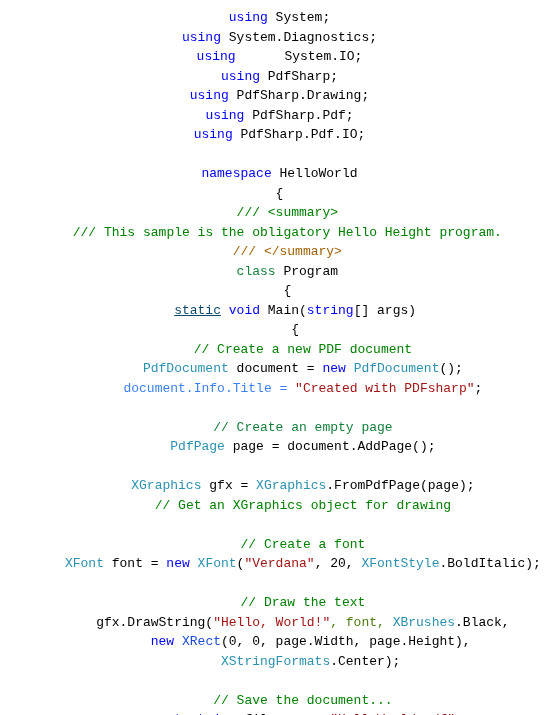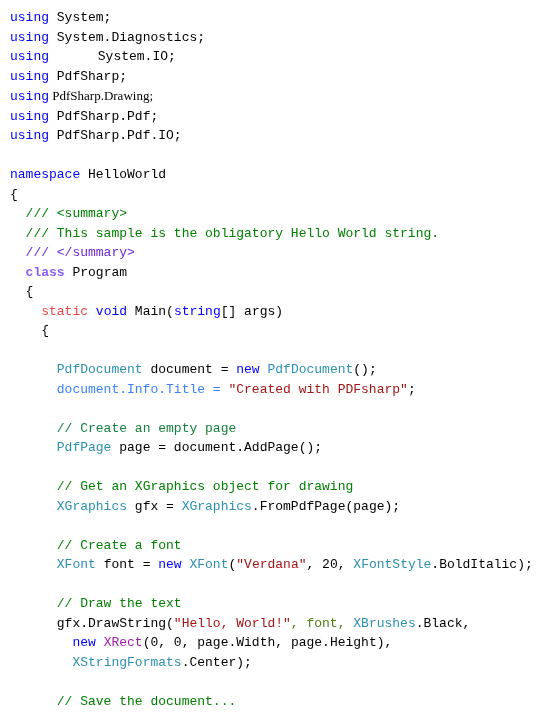--- a/index.html
+++ b/index.html
@@ -17,56 +17,57 @@
     .code-container {
       width: 559px;
       min-height: 715px;
       background: #ffffff;
       padding: 8px 10px;
       overflow: hidden;
     }
     .line {
       white-space: pre;
       display: block;
+      text-align: center;
     }
   </style>
 </head>
 <body>
 
 <div class="code-container">
     <div class="line"><span style="color: rgb(0, 0, 255);">using</span><span style="color: rgb(0, 0, 0);"> System;</span></div>
     <div class="line"><span style="color: rgb(0, 0, 255);">using</span><span style="color: rgb(0, 0, 0);"> System.Diagnostics;</span></div>
     <div class="line"><span style="color: rgb(0, 0, 255);">using</span><span style="color: rgb(0, 0, 0); padding-left: 41px;"> System.IO;</span></div>
     <div class="line"><span style="color: rgb(0, 0, 255);">using</span><span style="color: rgb(0, 0, 0);"> PdfSharp;</span></div>
-    <div class="line"><span style="color: rgb(0, 0, 255);">using</span><span style="color: rgb(0, 0, 0); font-family: Liberation Serif, serif;"> PdfSharp.Drawing;</span></div>
+    <div class="line"><span style="color: rgb(0, 0, 255);">using</span><span style="color: rgb(0, 0, 0);"> PdfSharp.Drawing;</span></div>
     <div class="line"><span style="color: rgb(0, 0, 255);">using</span><span style="color: rgb(0, 0, 0);"> PdfSharp.Pdf;</span></div>
     <div class="line"><span style="color: rgb(0, 0, 255);">using</span><span style="color: rgb(0, 0, 0);"> PdfSharp.Pdf.IO;</span></div>
     <div class="line">&nbsp;</div>
     <div class="line"><span style="color: rgb(0, 0, 255);">namespace</span><span style="color: rgb(0, 0, 0);"> HelloWorld</span></div>
     <div class="line"><span style="color: rgb(0, 0, 0);">{</span></div>
     <div class="line"><span style="color: rgb(0, 0, 0);">  </span><span style="color: rgb(0, 128, 0);">/// &lt;summary&gt;</span></div>
-    <div class="line"><span style="color: rgb(0, 0, 0);">  </span><span style="color: rgb(0, 128, 0);">/// This sample is the obligatory Hello World string.</span></div>
-    <div class="line"><span style="color: rgb(0, 0, 0);">  </span><span style="color: #6d28d9;">/// &lt;/summary&gt;</span></div>
-    <div class="line"><span style="color: rgb(0, 0, 0);">  </span><span style="color: #8b5cf6; font-weight: bold;">class</span><span style="color: rgb(0, 0, 0);"> Program</span></div>
+    <div class="line"><span style="color: rgb(0, 0, 0);">  </span><span style="color: rgb(0, 128, 0);">/// This sample is the obligatory Hello Height program.</span></div>
+    <div class="line"><span style="color: rgb(0, 0, 0);">  </span><span style="color: #a16207;">/// &lt;/summary&gt;</span></div>
+    <div class="line"><span style="color: rgb(0, 0, 0);">  </span><span style="color: #15803d;">class</span><span style="color: rgb(0, 0, 0);"> Program</span></div>
     <div class="line"><span style="color: rgb(0, 0, 0);">  {</span></div>
-    <div class="line"><span style="color: rgb(0, 0, 0);">    </span><span style="color: #ef4444;">static</span><span style="color: rgb(0, 0, 0);"> </span><span style="color: rgb(0, 0, 255);">void</span><span style="color: rgb(0, 0, 0);"> Main(</span><span style="color: rgb(0, 0, 255);">string</span><span style="color: rgb(0, 0, 0);">[] args)</span></div>
+    <div class="line"><span style="color: rgb(0, 0, 0);">    </span><span style="color: #0c4a6e; text-decoration: underline;">static</span><span style="color: rgb(0, 0, 0);"> </span><span style="color: rgb(0, 0, 255);">void</span><span style="color: rgb(0, 0, 0);"> Main(</span><span style="color: rgb(0, 0, 255);">string</span><span style="color: rgb(0, 0, 0);">[] args)</span></div>
     <div class="line"><span style="color: rgb(0, 0, 0);">    {</span></div>
-    <div class="line"><span style="color: rgb(0, 0, 0);">      </span></div>
+    <div class="line"><span style="color: rgb(0, 0, 0);">      </span><span style="color: rgb(0, 128, 0);">// Create a new PDF document</span></div>
     <div class="line"><span style="color: rgb(0, 0, 0);">      </span><span style="color: rgb(43, 145, 175);">PdfDocument</span><span style="color: rgb(0, 0, 0);"> document = </span><span style="color: rgb(0, 0, 255);">new</span><span style="color: rgb(0, 0, 0);"> </span><span style="color: rgb(43, 145, 175);">PdfDocument</span><span style="color: rgb(0, 0, 0);">();</span></div>
     <div class="line"><span style="color: #3b82f6;">      document.Info.Title = </span><span style="color: rgb(163, 21, 21);">"Created with PDFsharp"</span><span style="color: rgb(0, 0, 0);">;</span></div>
     <div class="line">&nbsp;</div>
     <div class="line"><span style="color: rgb(0, 0, 0);">      </span><span style="color: #15803d;">// Create an empty page</span></div>
     <div class="line"><span style="color: rgb(0, 0, 0);">      </span><span style="color: rgb(43, 145, 175);">PdfPage</span><span style="color: rgb(0, 0, 0);"> page = document.AddPage();</span></div>
     <div class="line">&nbsp;</div>
+    <div class="line"><span style="color: rgb(0, 0, 0);">      </span><span style="color: rgb(43, 145, 175);">XGraphics</span><span style="color: rgb(0, 0, 0);"> gfx = </span><span style="color: rgb(43, 145, 175);">XGraphics</span><span style="color: rgb(0, 0, 0);">.FromPdfPage(page);</span></div>
     <div class="line"><span style="color: rgb(0, 0, 0);">      </span><span style="color: rgb(0, 128, 0);">// Get an XGraphics object for drawing</span></div>
-    <div class="line"><span style="color: rgb(0, 0, 0);">      </span><span style="color: rgb(43, 145, 175);">XGraphics</span><span style="color: rgb(0, 0, 0);"> gfx = </span><span style="color: rgb(43, 145, 175);">XGraphics</span><span style="color: rgb(0, 0, 0);">.FromPdfPage(page);</span></div>
     <div class="line">&nbsp;</div>
     <div class="line"><span style="color: rgb(0, 0, 0);">      </span><span style="color: rgb(0, 128, 0);">// Create a font</span></div>
     <div class="line"><span style="color: rgb(0, 0, 0);">      </span><span style="color: rgb(43, 145, 175);">XFont</span><span style="color: rgb(0, 0, 0);"> font = </span><span style="color: rgb(0, 0, 255);">new</span><span style="color: rgb(0, 0, 0);"> </span><span style="color: rgb(43, 145, 175);">XFont</span><span style="color: rgb(0, 0, 0);">(</span><span style="color: rgb(163, 21, 21);">"Verdana"</span><span style="color: rgb(0, 0, 0);">, 20, </span><span style="color: rgb(43, 145, 175);">XFontStyle</span><span style="color: rgb(0, 0, 0);">.BoldItalic);</span></div>
     <div class="line">&nbsp;</div>
     <div class="line"><span style="color: rgb(0, 0, 0);">      </span><span style="color: rgb(0, 128, 0);">// Draw the text</span></div>
     <div class="line"><span style="color: rgb(0, 0, 0);">      gfx.DrawString(</span><span style="color: rgb(163, 21, 21);">"Hello, World!"</span><span style="color: #4d7c0f;">, font, </span><span style="color: rgb(43, 145, 175);">XBrushes</span><span style="color: rgb(0, 0, 0);">.Black,</span></div>
-    <div class="line"><span style="color: rgb(0, 0, 0);">        </span><span style="color: rgb(0, 0, 255);">new</span><span style="color: rgb(0, 0, 0);"> </span><span style="color: #a21caf; margin-top: 30px;">XRect</span><span style="color: rgb(0, 0, 0);">(0, 0, page.Width, page.Height),</span></div>
+    <div class="line"><span style="color: rgb(0, 0, 0);">        </span><span style="color: rgb(0, 0, 255);">new</span><span style="color: rgb(0, 0, 0);"> </span><span style="color: #1d4ed8; margin-top: 30px;">XRect</span><span style="color: rgb(0, 0, 0);">(0, 0, page.Width, page.Height),</span></div>
     <div class="line"><span style="color: rgb(0, 0, 0);">        </span><span style="color: rgb(43, 145, 175);">XStringFormats</span><span style="color: rgb(0, 0, 0);">.Center);</span></div>
     <div class="line">&nbsp;</div>
     <div class="line"><span style="color: rgb(0, 0, 0);">      </span><span style="color: rgb(0, 128, 0);">// Save the document...</span></div>
     <div class="line"><span style="color: rgb(0, 0, 0);">      </span><span style="color: rgb(0, 0, 255);">const</span><span style="color: rgb(0, 0, 0);"> </span><span style="color: rgb(0, 0, 255);">string</span><span style="color: rgb(0, 0, 0);"> filename = </span><span style="color: rgb(163, 21, 21);">"HelloWorld.pdf"</span><span style="color: rgb(0, 0, 0);">;</span></div>
   </div>
 
 </body></html>

